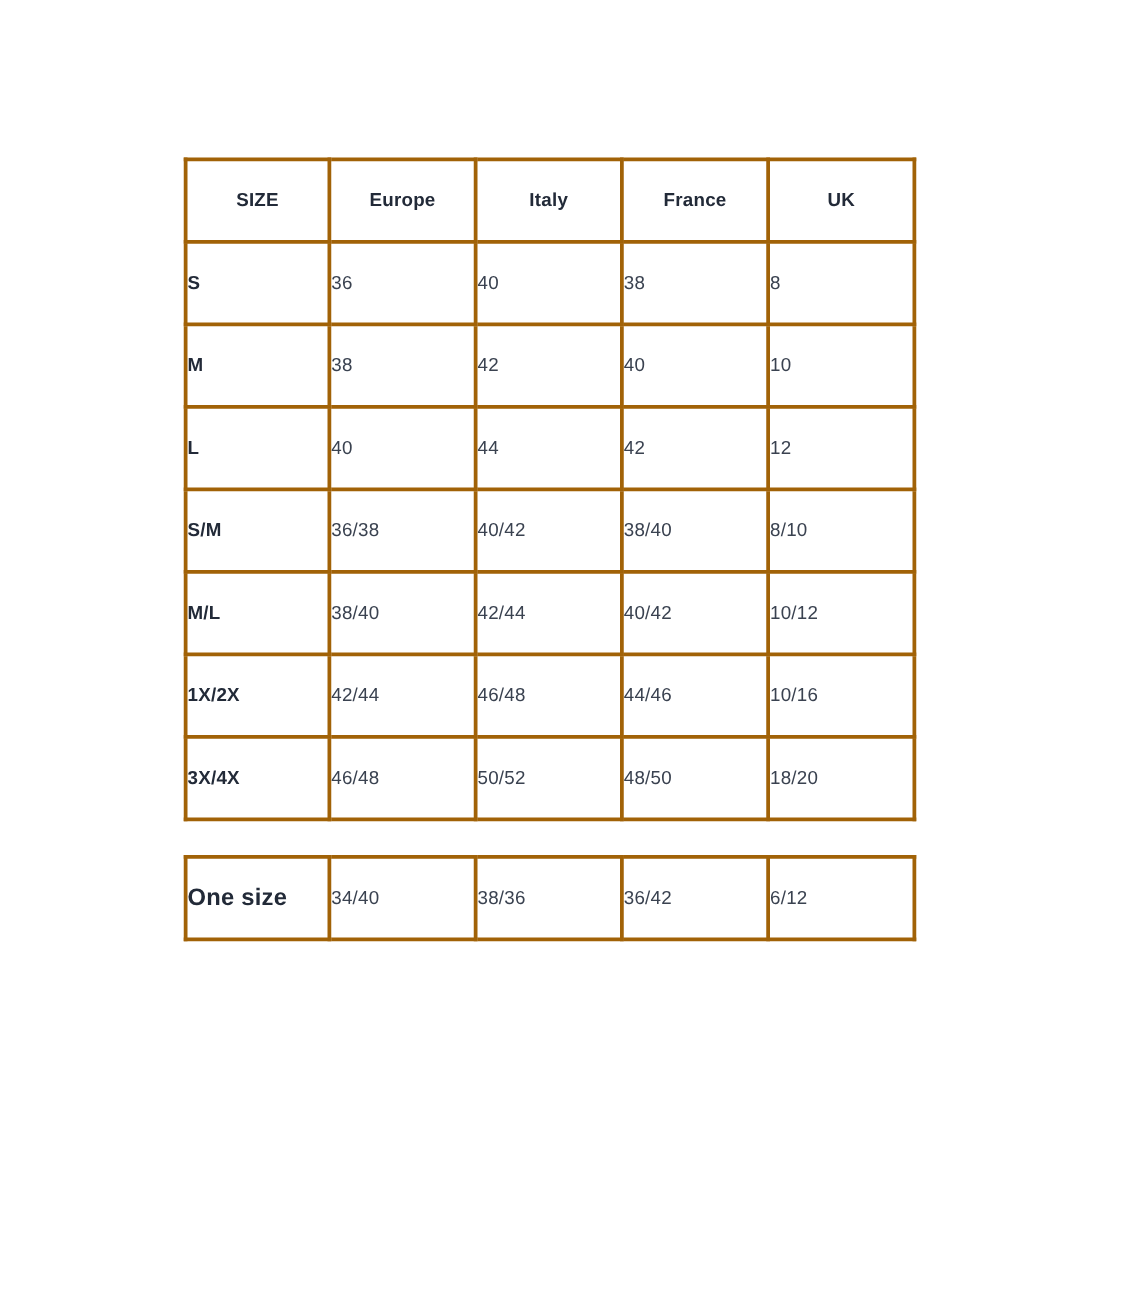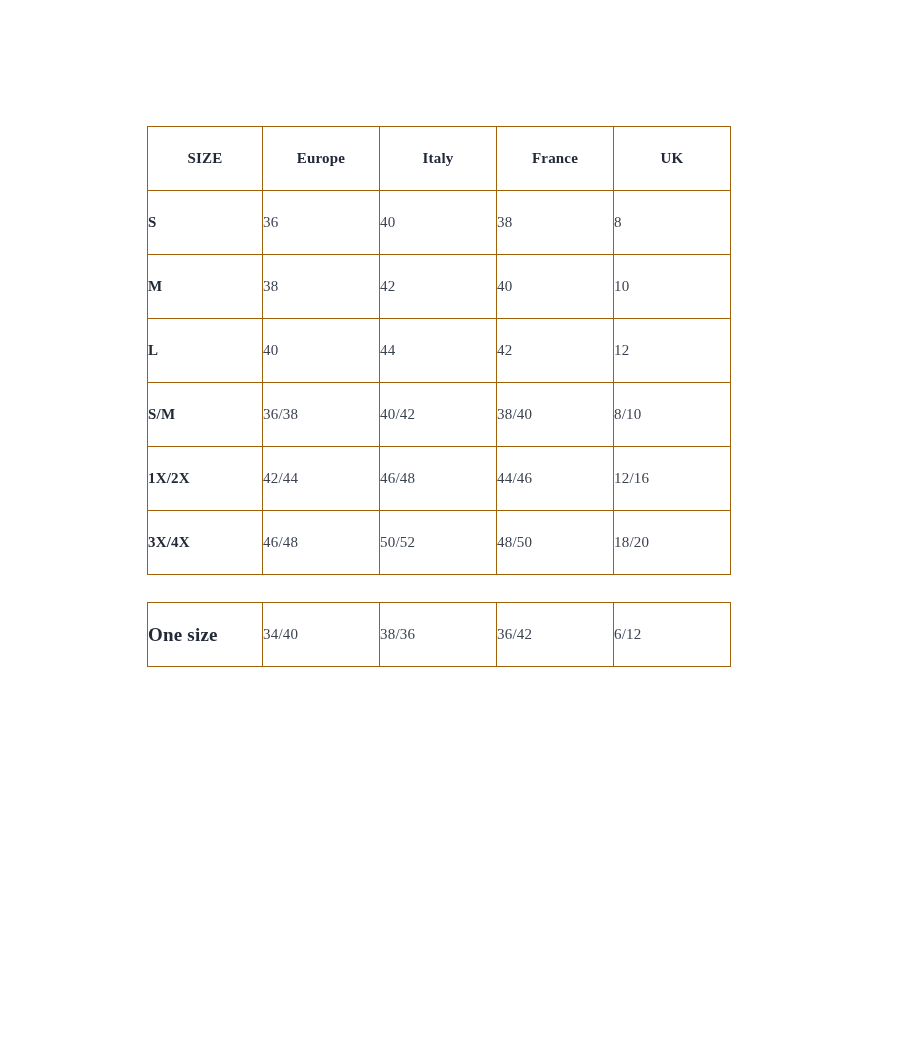--- a/index.html
+++ b/index.html
@@ -25,25 +25,24 @@
     border-collapse: collapse;
     table-layout: fixed;
     width: 583px;
     background: #ffffff;
   }
   table.size-table col.c-size { width: 115px; }
   table.size-table col.c-col  { width: 117px; }
 
   table.size-table th,
   table.size-table td {
-    border: 1px solid #a16207;
+    border: 3px solid #a16207;
     height: 63px;
     vertical-align: middle;
     padding: 0;
-    font-family: Liberation Serif, serif;
   }
   table.size-table th {
     font-size: 15px;
     font-weight: bold;
     color: #222a38;
     letter-spacing: 0.2px;
   }
   table.size-table td.rowhead {
     font-size: 15px;
     font-weight: bold;
@@ -109,25 +108,32 @@
         <td class="val">12</td>
       </tr>
       <tr>
         <td class="rowhead">S/M</td>
         <td class="val">36/38</td>
         <td class="val">40/42</td>
         <td class="val">38/40</td>
         <td class="val">8/10</td>
       </tr>
       <tr>
+        <td class="rowhead">M/L</td>
+        <td class="val">38/40</td>
+        <td class="val">42/44</td>
+        <td class="val">40/42</td>
+        <td class="val">10/12</td>
+      </tr>
+      <tr>
         <td class="rowhead">1X/2X</td>
         <td class="val">42/44</td>
         <td class="val">46/48</td>
         <td class="val">44/46</td>
-        <td class="val">12/16</td>
+        <td class="val">10/16</td>
       </tr>
       <tr>
         <td class="rowhead">3X/4X</td>
         <td class="val">46/48</td>
         <td class="val">50/52</td>
         <td class="val">48/50</td>
         <td class="val">18/20</td>
       </tr>
     </tbody>
   </table>

